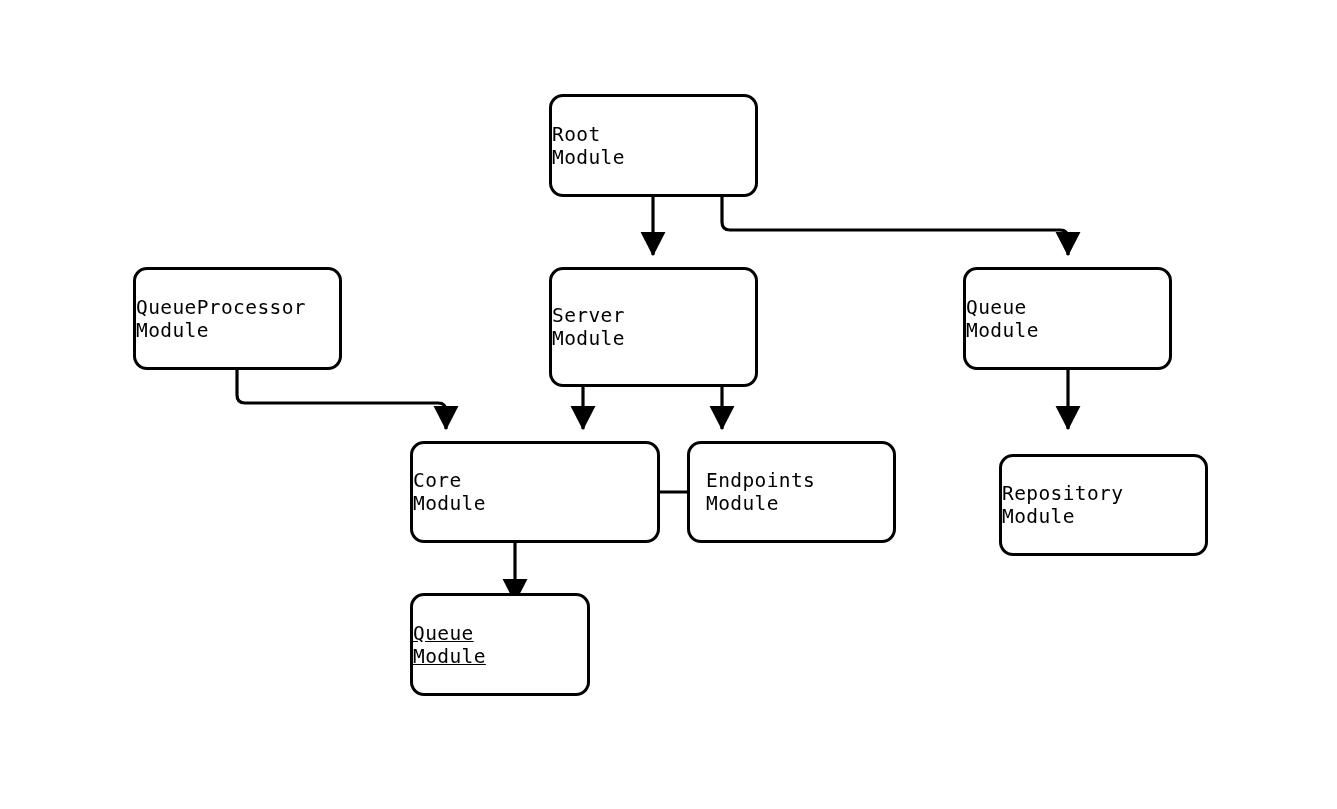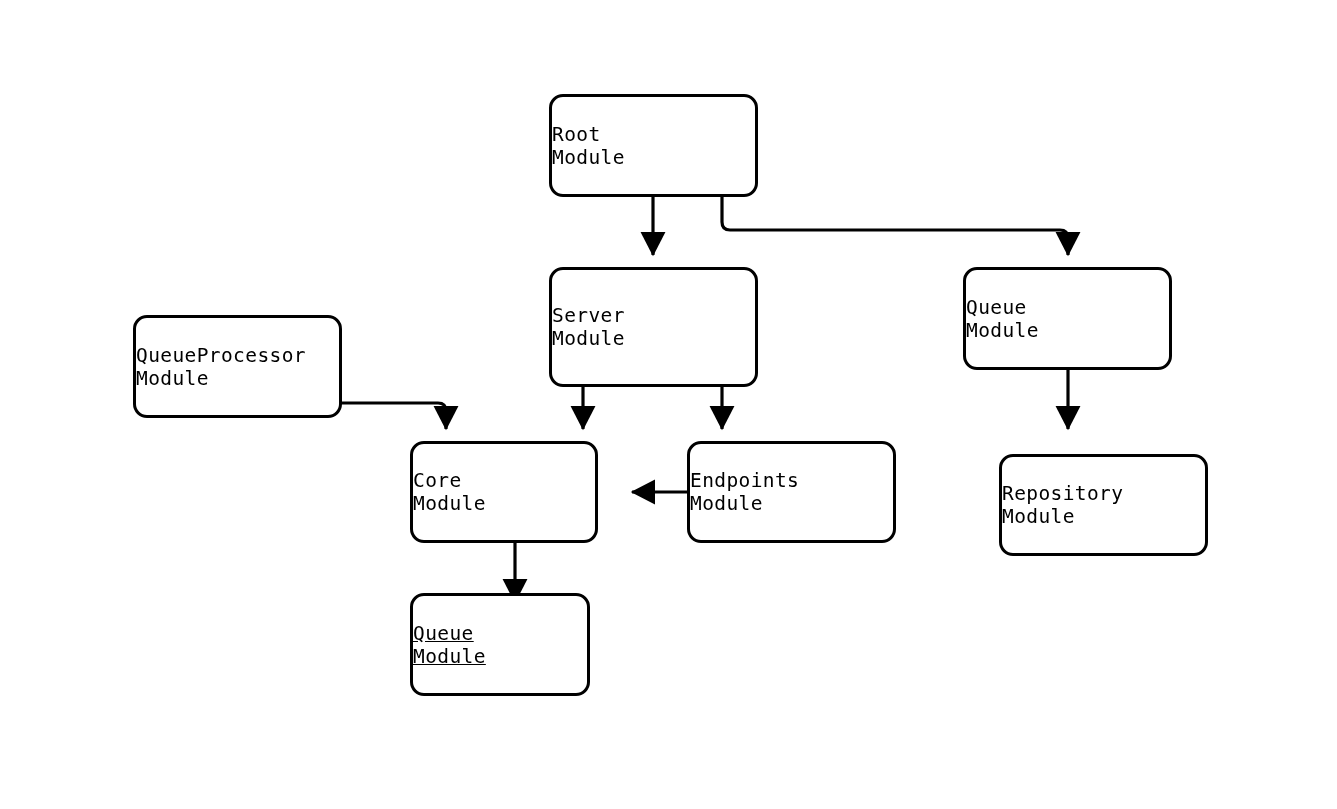--- a/index.html
+++ b/index.html
@@ -79,41 +79,41 @@
     <path d="M 1068 370 L 1068 429" fill="none" stroke="#000000" stroke-width="3.2" marker-end="url(#arrowhead)"></path>
 
     <path d="M 515 543 L 515 602" fill="none" stroke="#000000" stroke-width="3.2" marker-end="url(#arrowhead)"></path>
   </svg>
 
   <div class="node" style="left:549px; top:94px; width:209px; height:103px;">
     <span class="node-line">Root</span>
     <span class="node-line">Module</span>
   </div>
 
-  <div class="node" style="left:133px; top:267px; width:209px; height:103px;margin-top:48px;">
+  <div class="node" style="left:133px; top:267px; width:209px; height:103px;">
     <span class="node-line">QueueProcessor</span>
     <span class="node-line">Module</span>
   </div>
 
   <div class="node" style="left:549px; top:267px; width:209px; height:120px;">
     <span class="node-line">Server</span>
     <span class="node-line">Module</span>
   </div>
 
   <div class="node" style="left:963px; top:267px; width:209px; height:103px;">
     <span class="node-line">Queue</span>
     <span class="node-line">Module</span>
   </div>
 
-  <div class="node" style="left:410px; top:441px; width:188px; height:102px;">
+  <div class="node" style="left:410px; top:441px; width:250px; height:102px;">
     <span class="node-line">Core</span>
     <span class="node-line">Module</span>
   </div>
 
-  <div class="node" style="left:687px; top:441px; width:209px; height:102px;">
+  <div class="node" style="left:687px; top:441px; width:209px; height:102px;padding-left:16px;">
     <span class="node-line">Endpoints</span>
     <span class="node-line">Module</span>
   </div>
 
   <div class="node" style="left:963px; top:454px; width:209px; height:102px;margin-left:36px;">
     <span class="node-line">Repository</span>
     <span class="node-line">Module</span>
   </div>
 
   <div class="node" style="left:410px; top:593px; width:180px; height:103px;text-decoration:underline;">

